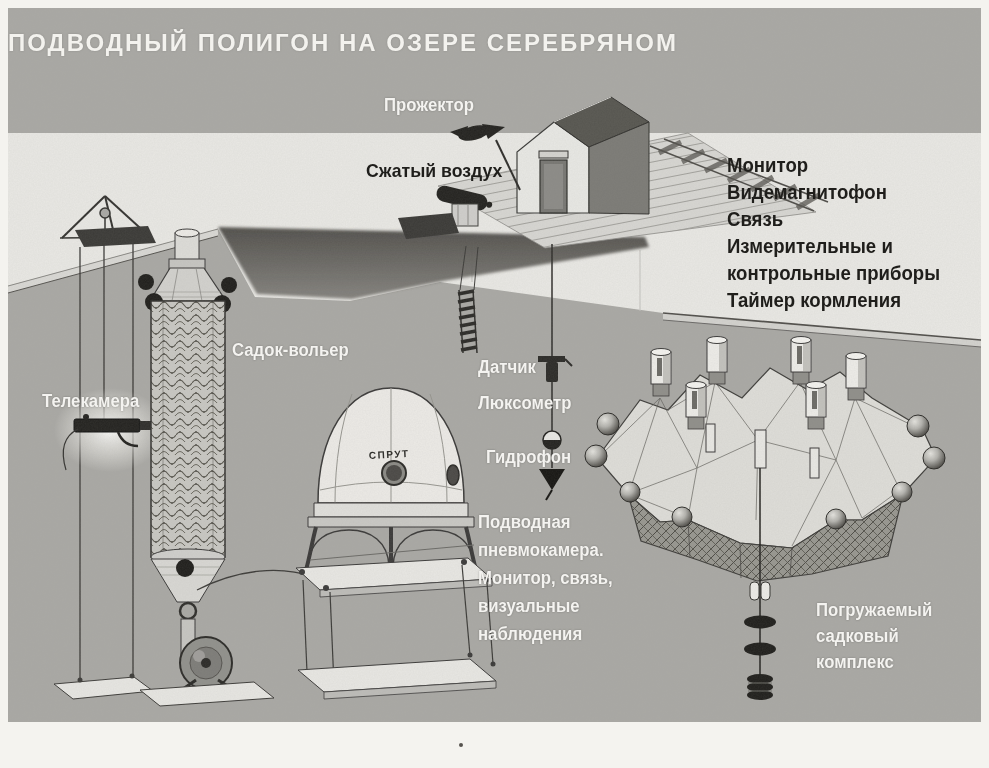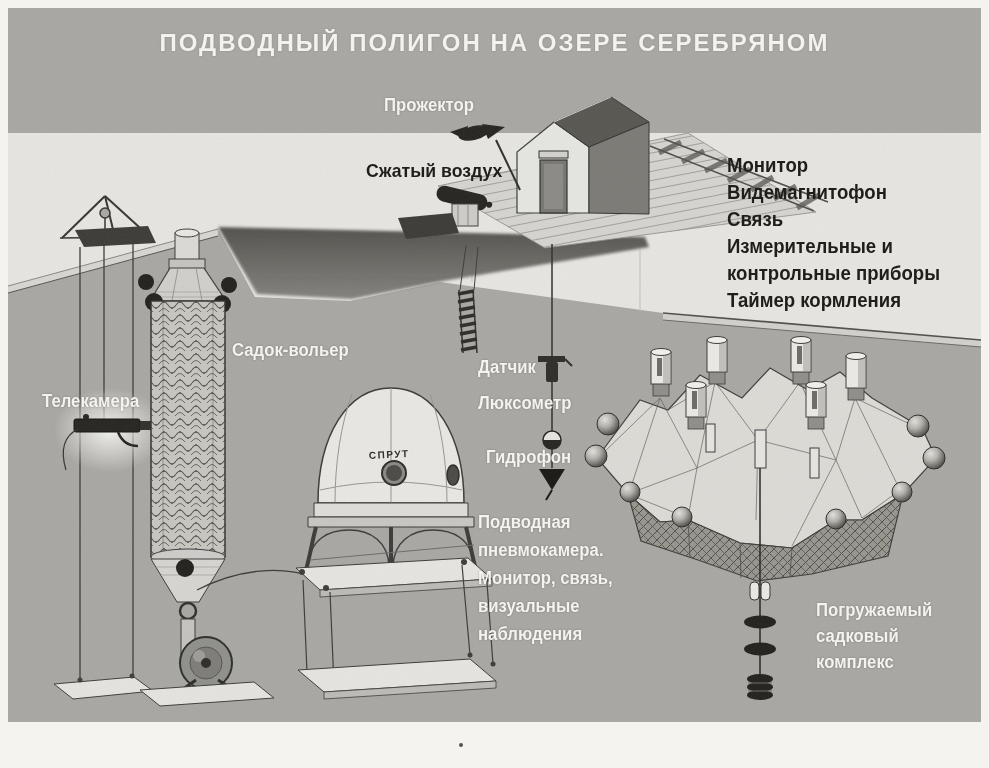--- a/index.html
+++ b/index.html
@@ -1,19 +1,19 @@
 <!DOCTYPE html>
 <html><head>
 <meta charset="utf-8">
 <style>
   html,body{margin:0;padding:0;background:#f4f3ef;}
   .page{position:relative;width:989px;height:768px;background:#f4f3ef;overflow:hidden;
         font-family:"Liberation Sans","DejaVu Sans",sans-serif;}
   .art{position:absolute;left:0;top:0;}
-  .title{position:absolute;left:8px;top:29px;width:973px;text-align:center;
+  .title{position:absolute;left:8px;top:29px;width:973px;text-align:left;
          font-size:24px;font-weight:700;letter-spacing:2px;color:#f3f2ee;
          text-shadow:0 0 2px rgba(90,90,85,.35);}
   .lbl{position:absolute;font-weight:700;transform:scaleX(.93);transform-origin:0 0;white-space:nowrap;}
   .lbl.w{color:#f4f3f0;font-size:18px;text-shadow:0 0 2px rgba(60,60,55,.45);}
   .lbl.b{color:#1f1e1b;font-size:20px;}
   .lbl .ln{display:block;}
   .equip{line-height:27px;}
   .pneumo{line-height:28px;}
   .complex{line-height:26px;}
 </style>

